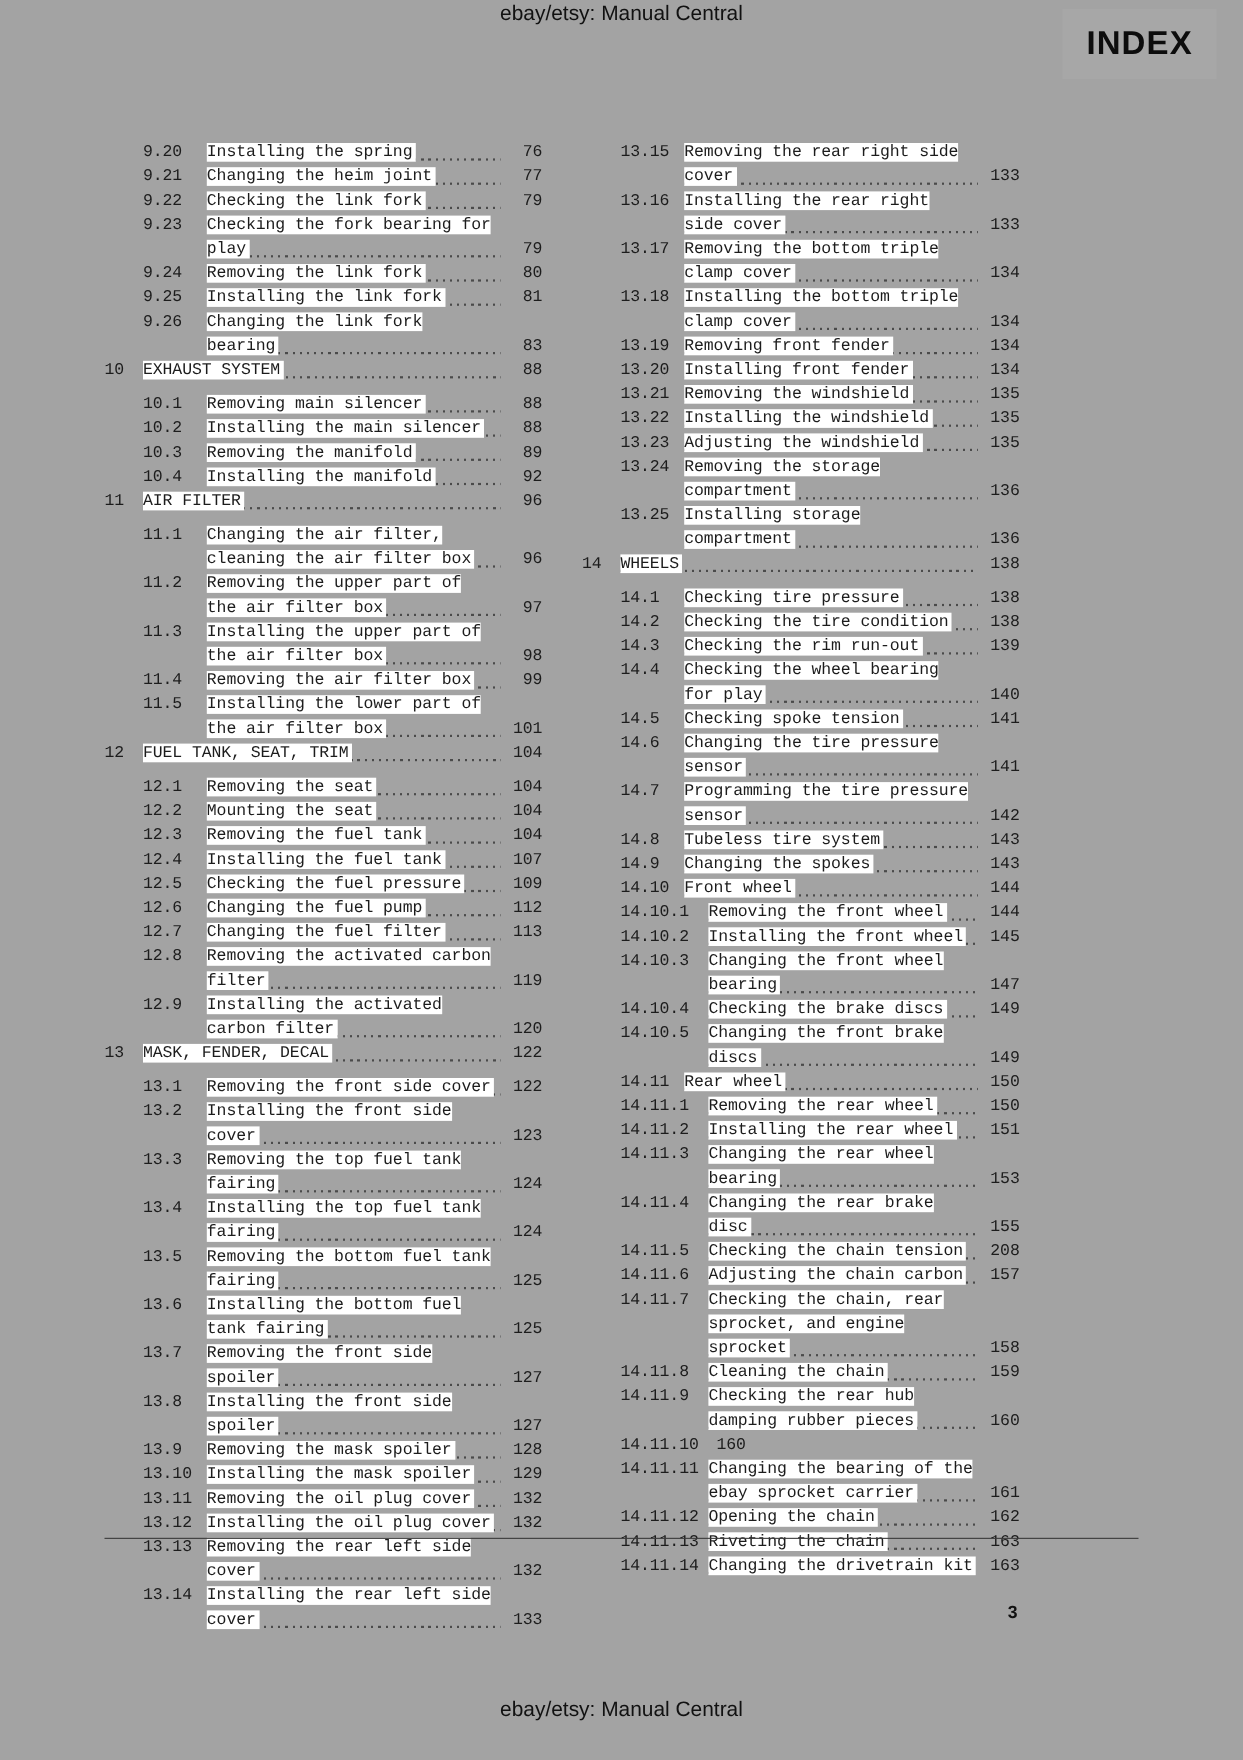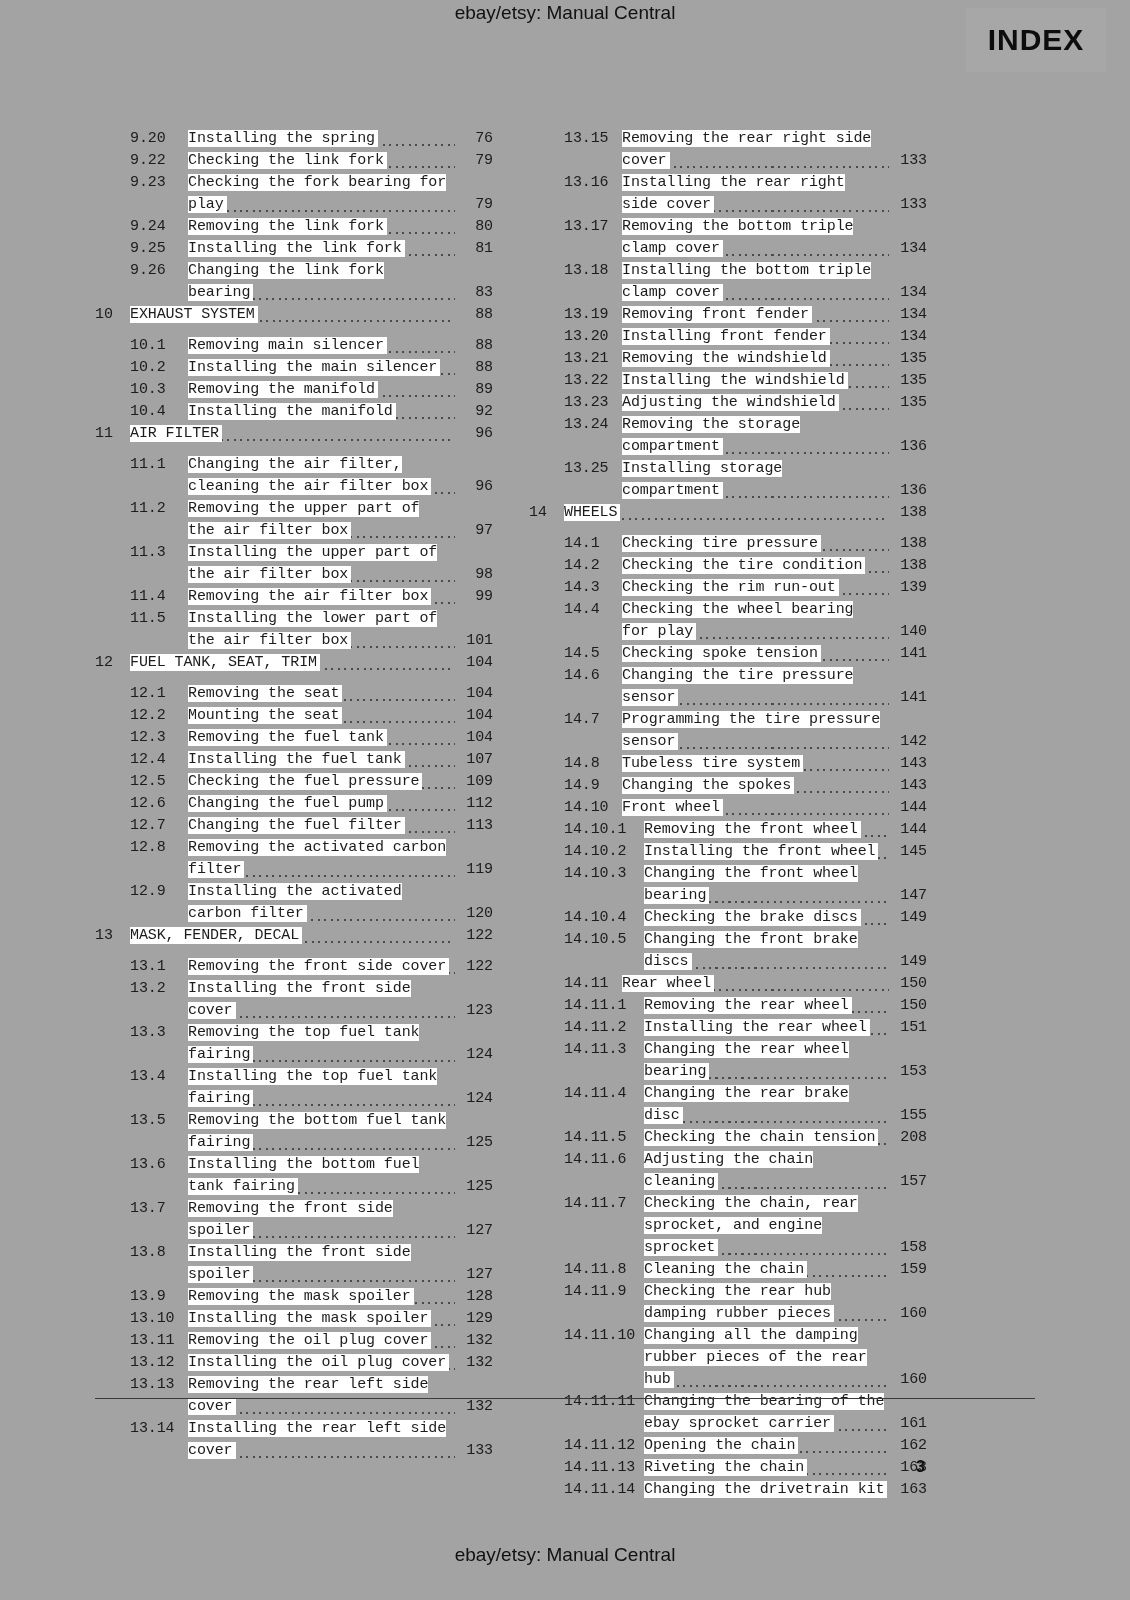--- a/index.html
+++ b/index.html
@@ -71,20 +71,25 @@
   </div>
 
   <div class="toc">
     <div class="col" id="col-left">
   <div class="entry section">
     <span class="num">9.20</span>
     <span class="title"><span class="t">Installing the spring</span></span>
     <span class="pageno">76</span>
   </div>
 
+  <div class="entry section">
+    <span class="num">9.21</span>
+    <span class="title"><span class="t">Changing the heim joint</span></span>
+    <span class="pageno">77</span>
+  </div>
 
   <div class="entry section">
     <span class="num">9.22</span>
     <span class="title"><span class="t">Checking the link fork</span></span>
     <span class="pageno">79</span>
   </div>
 
   <div class="entry section">
     <span class="num">9.23</span>
     <span class="title"><span class="t">Checking the fork bearing for play</span></span>
@@ -519,21 +524,21 @@
   </div>
 
   <div class="entry sub">
     <span class="num">14.11.5</span>
     <span class="title"><span class="t">Checking the chain tension</span></span>
     <span class="pageno">208</span>
   </div>
 
   <div class="entry sub">
     <span class="num">14.11.6</span>
-    <span class="title"><span class="t">Adjusting the chain cleaning</span></span>
+    <span class="title"><span class="t">Adjusting the chain carbon</span></span>
     <span class="pageno">157</span>
   </div>
 
   <div class="entry sub">
     <span class="num">14.11.7</span>
     <span class="title"><span class="t">Checking the chain, rear sprocket, and engine sprocket</span></span>
     <span class="pageno">158</span>
   </div>
 
   <div class="entry sub">
@@ -543,21 +548,20 @@
   </div>
 
   <div class="entry sub">
     <span class="num">14.11.9</span>
     <span class="title"><span class="t">Checking the rear hub damping rubber pieces</span></span>
     <span class="pageno">160</span>
   </div>
 
   <div class="entry sub">
     <span class="num">14.11.10</span>
-    <span class="title"><span class="t">Changing all the damping rubber pieces of the rear hub</span></span>
     <span class="pageno">160</span>
   </div>
 
   <div class="entry sub">
     <span class="num">14.11.11</span>
     <span class="title"><span class="t">Changing the bearing of the ebay sprocket carrier</span></span>
     <span class="pageno">161</span>
   </div>
 
   <div class="entry sub">

